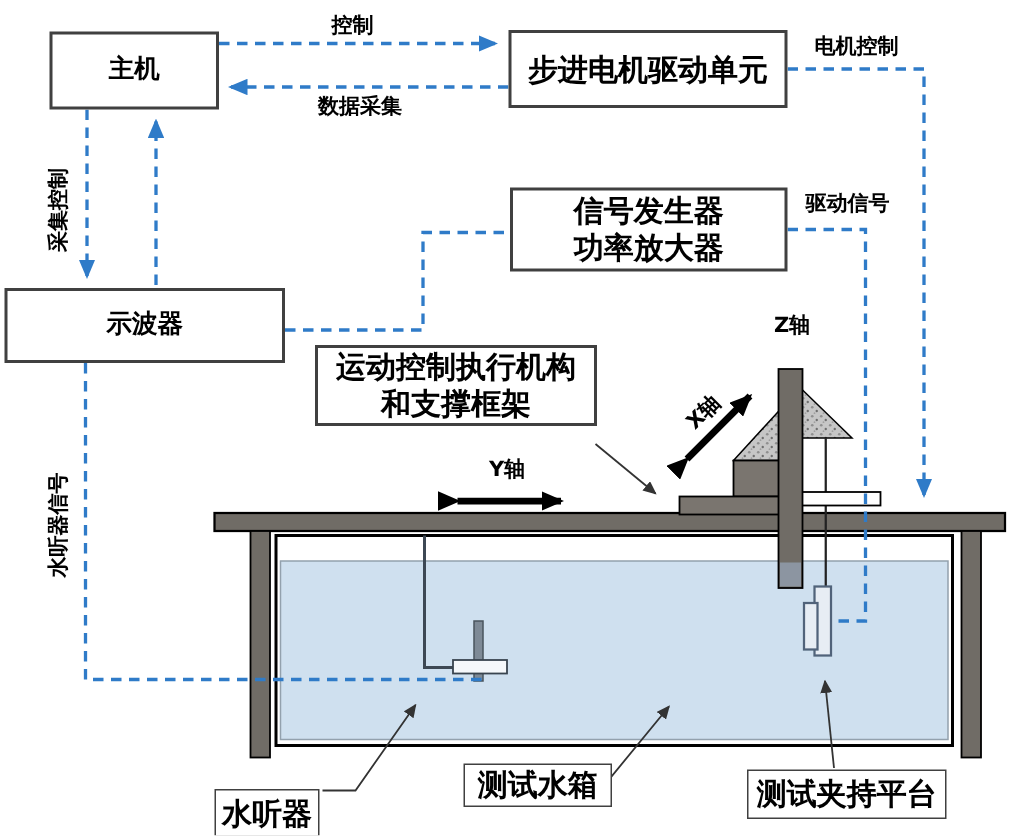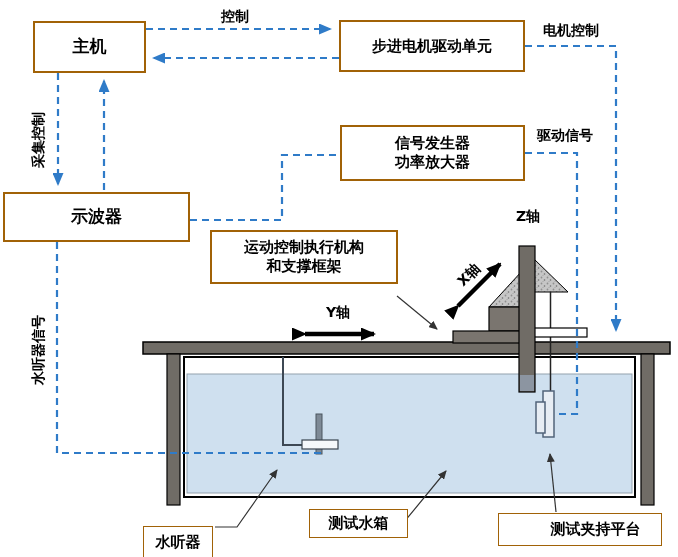--- a/index.html
+++ b/index.html
@@ -1,26 +1,26 @@
 <!DOCTYPE html>
 <html><head>
 <meta charset="utf-8">
 <style>
   html,body{margin:0;padding:0;background:#fff;}
   #stage{position:relative;width:678px;height:557px;background:#fff;overflow:hidden;
          font-family:"DejaVu Sans","Liberation Sans",sans-serif;}
   #scene{position:absolute;left:0;top:0;z-index:1;}
-  .box{position:absolute;z-index:3;background:#fff;border:2px solid #a16207;
+  .box{position:absolute;z-index:3;background:#fff;border:2px solid #404040;
        display:flex;flex-direction:column;align-items:center;justify-content:center;
        font-weight:bold;color:#000;text-align:center;line-height:1.25;}
   .lbl{position:absolute;z-index:3;font-weight:bold;color:#000;text-align:center;
        white-space:nowrap;}
   .rot90{transform:rotate(-90deg);transform-origin:center center;}
   .rot45{transform:rotate(-45deg);transform-origin:center center;}
-  .fs17{font-size:17px;} .fs15{font-size:15px;} .fs14{font-size:14px;}
+  .fs17{font-size:17px;} .fs15{font-size:20px;} .fs14{font-size:14px;}
 </style>
 </head>
 <body>
 
 <div id="stage">
 
   <svg id="scene" width="678" height="557" viewBox="0 0 678 557">
     <defs>
       <pattern id="speckle" width="6" height="6" patternUnits="userSpaceOnUse">
         <rect width="6" height="6" fill="#c6c6c6"></rect>
@@ -108,25 +108,26 @@
   </div>
 
   <div class="box fs15" style="left:143px;top:526px;width:68px;height:30px;border-width:1.5px;">
     <div>水听器</div>
   </div>
 
   <div class="box fs15" style="left:287px;top:509px;width:97px;height:27px;border-width:1.5px;margin-left:22px;">
     <div>测试水箱</div>
   </div>
 
-  <div class="box fs15" style="left:498px;top:513px;width:131px;height:31px;border-width:1.5px;padding-left:31px;">
+  <div class="box fs15" style="left:498px;top:513px;width:131px;height:31px;border-width:1.5px;">
     <div>测试夹持平台</div>
   </div>
 
   <div class="lbl fs14" style="left:210px;top:8px;width:50px;">控制</div>
+  <div class="lbl fs14" style="left:198px;top:62px;width:84px;">数据采集</div>
   <div class="lbl fs14" style="left:533px;top:22px;width:76px;">电机控制</div>
   <div class="lbl fs14" style="left:527px;top:127px;width:76px;">驱动信号</div>
   <div class="lbl fs14 rot90" style="left:-5px;top:130px;width:90px;height:20px;">采集控制</div>
   <div class="lbl fs14 rot90" style="left:-12px;top:340px;width:104px;height:20px;">水听器信号</div>
 
   <div class="lbl fs14" style="left:510px;top:208px;width:36px;">Z轴</div>
   <div class="lbl fs14" style="left:318px;top:304px;width:40px;">Y轴</div>
   <div class="lbl fs14 rot45" style="left:448px;top:266px;width:44px;height:20px;">X轴</div>
 
 </div>

